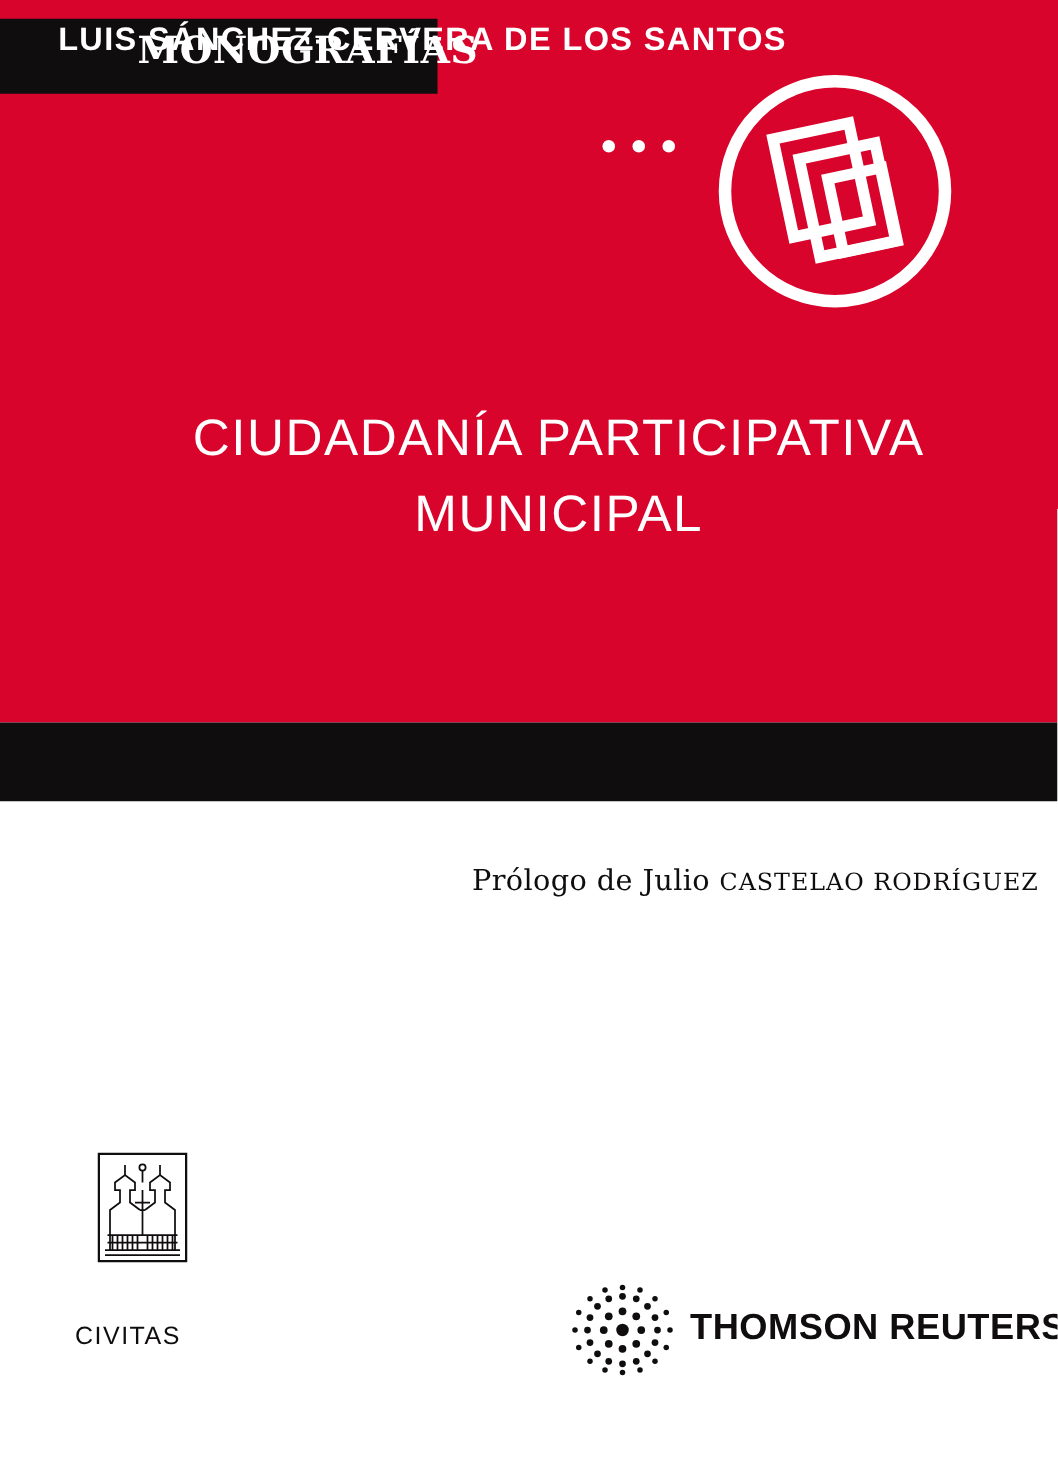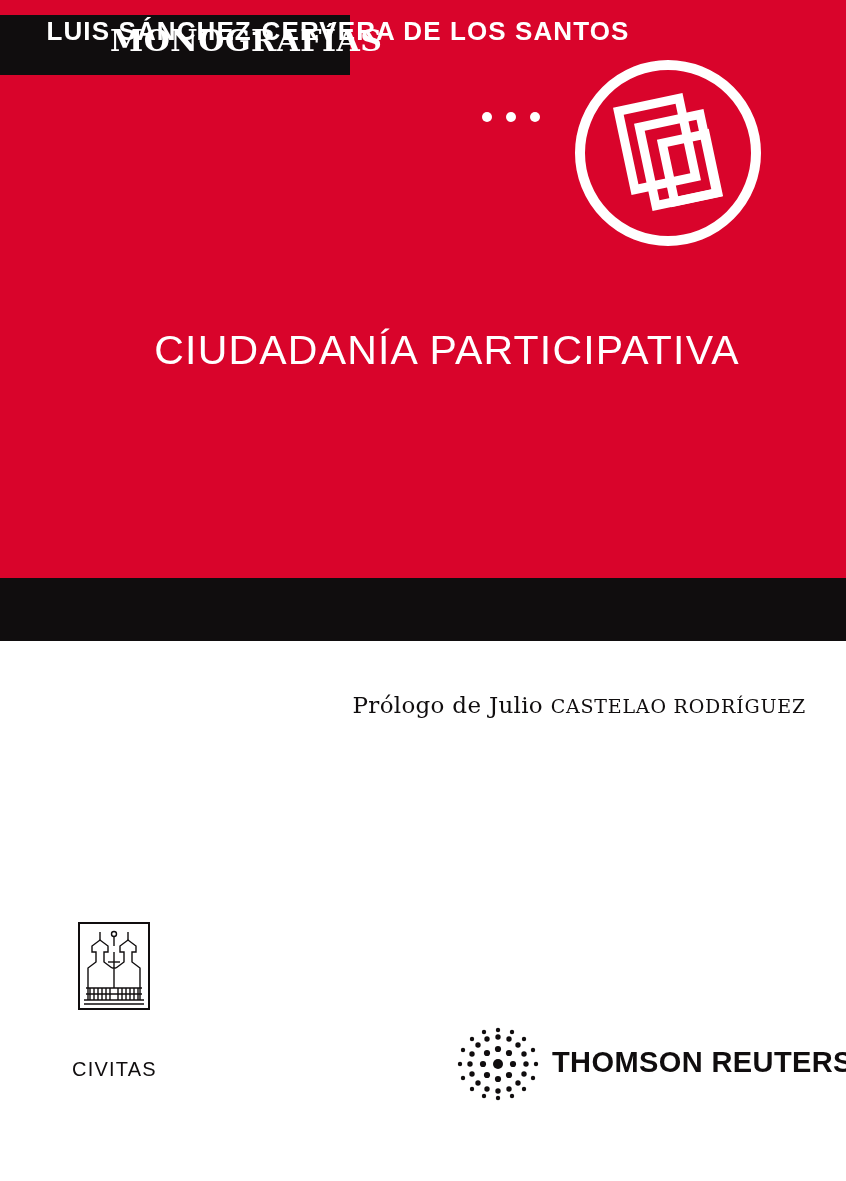--- a/index.html
+++ b/index.html
@@ -123,39 +123,40 @@
     position: absolute;
     left: 0;
     top: 692px;
     width: 806px;
     text-align: right;
     color: #100d0e;
     font-family: "DejaVu Serif", serif;
     font-size: 23px;
     letter-spacing: 0.3px;
     white-space: nowrap;
+    padding-left: 25px;
   }
   .prologue .sc {
     font-size: 19px;
     letter-spacing: 0.8px;
   }
 
   
   .civitas-mark {
     position: absolute;
     left: 78px;
     top: 922px;
     width: 72px;
     height: 88px;
   }
   .civitas-mark svg { display: block; }
 
   .civitas-label {
     position: absolute;
-    left: 72px;
+    left: 60px;
     top: 1058px;
     color: #100d0e;
     font-family: "Liberation Sans", sans-serif;
     font-size: 20px;
     letter-spacing: 1.2px;
     white-space: nowrap;
   }
 
   .tr-logo {
     position: absolute;
@@ -195,20 +196,21 @@
     <svg width="190" height="190" viewBox="0 0 190 190" xmlns="http://www.w3.org/2000/svg">
       <circle cx="95" cy="95" r="88" fill="none" stroke="#ffffff" stroke-width="10"></circle>
       <rect x="53" y="46" width="62" height="80" fill="none" stroke="#ffffff" stroke-width="9" transform="rotate(-12 84 86)"></rect>
       <rect x="74" y="62" width="62" height="80" fill="none" stroke="#ffffff" stroke-width="9" transform="rotate(-12 105 102)"></rect>
       <rect x="95" y="80" width="44" height="60" fill="none" stroke="#ffffff" stroke-width="9" transform="rotate(-12 117 110)"></rect>
     </svg>
   </div>
 
   <div class="title-block">
     <span class="title-line">CIUDADANÍA PARTICIPATIVA</span>
+    <span class="title-line">MUNICIPAL</span>
   </div>
 </div>
 
 <div class="author-bar"></div>
 <div class="author-name">LUIS SÁNCHEZ-CERVERA DE LOS SANTOS</div>
 
 <div class="prologue">
   <span>Prólogo de Julio </span><span class="sc">CASTELAO RODRÍGUEZ</span>
 </div>
 

